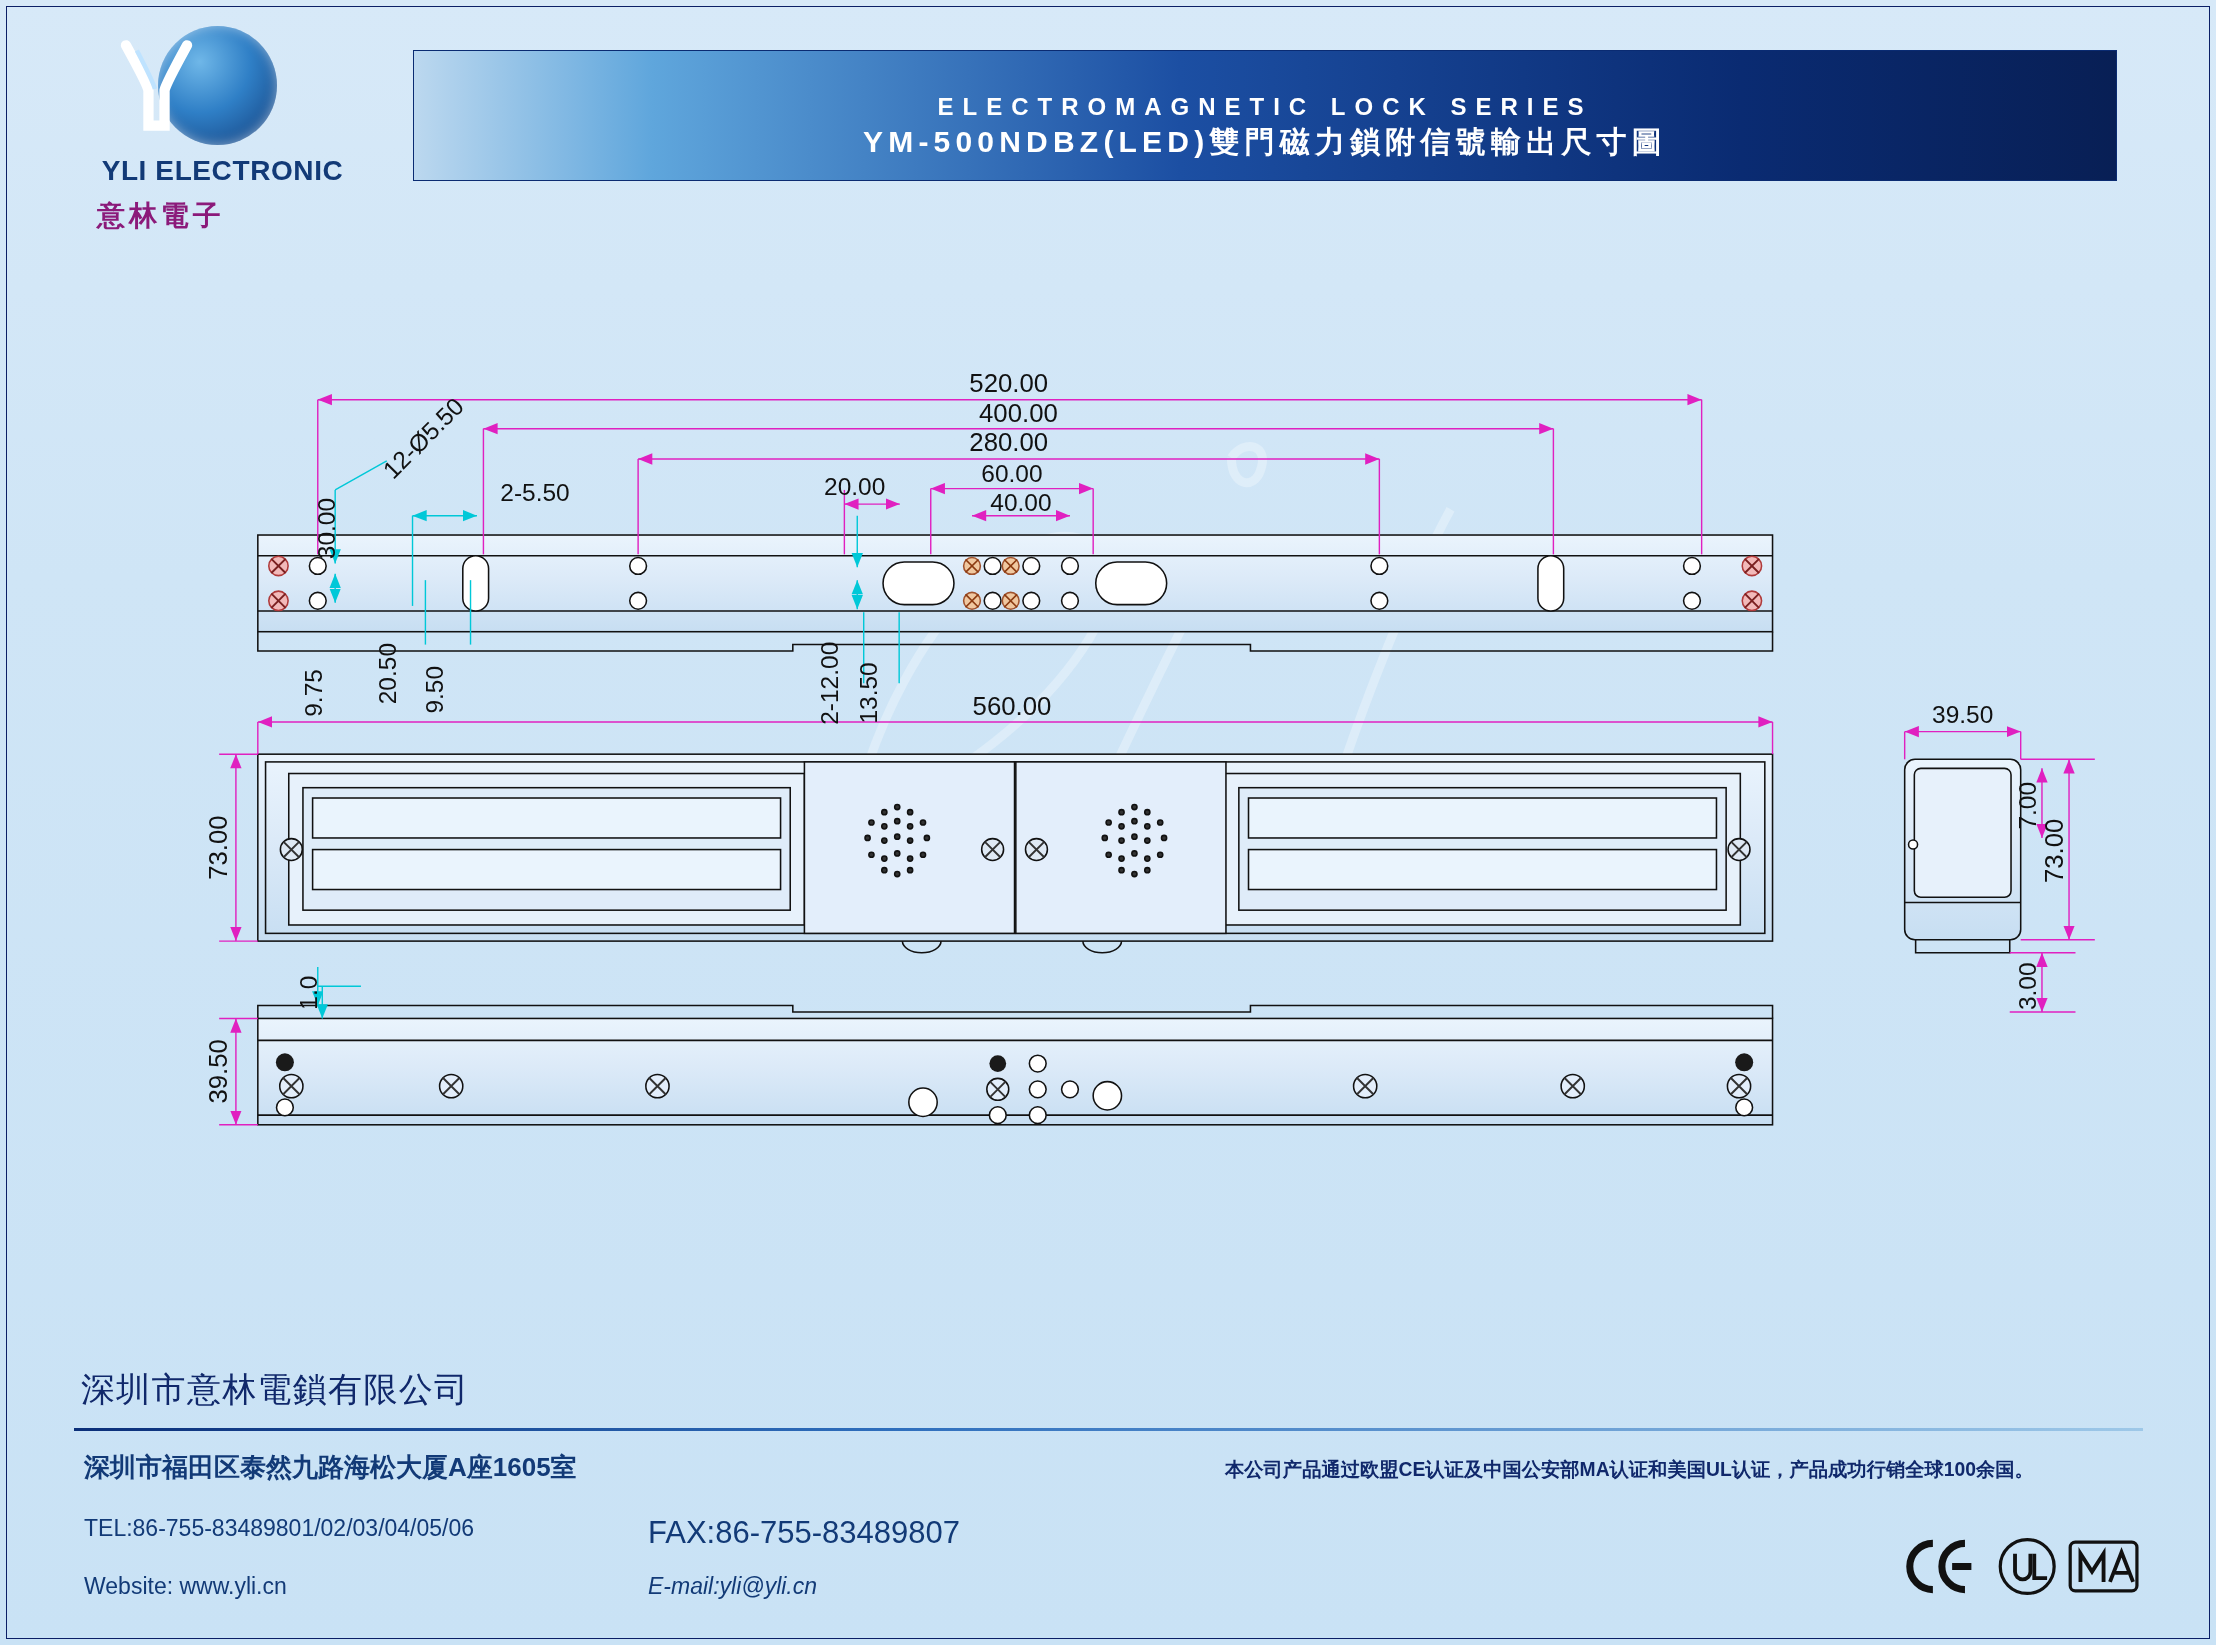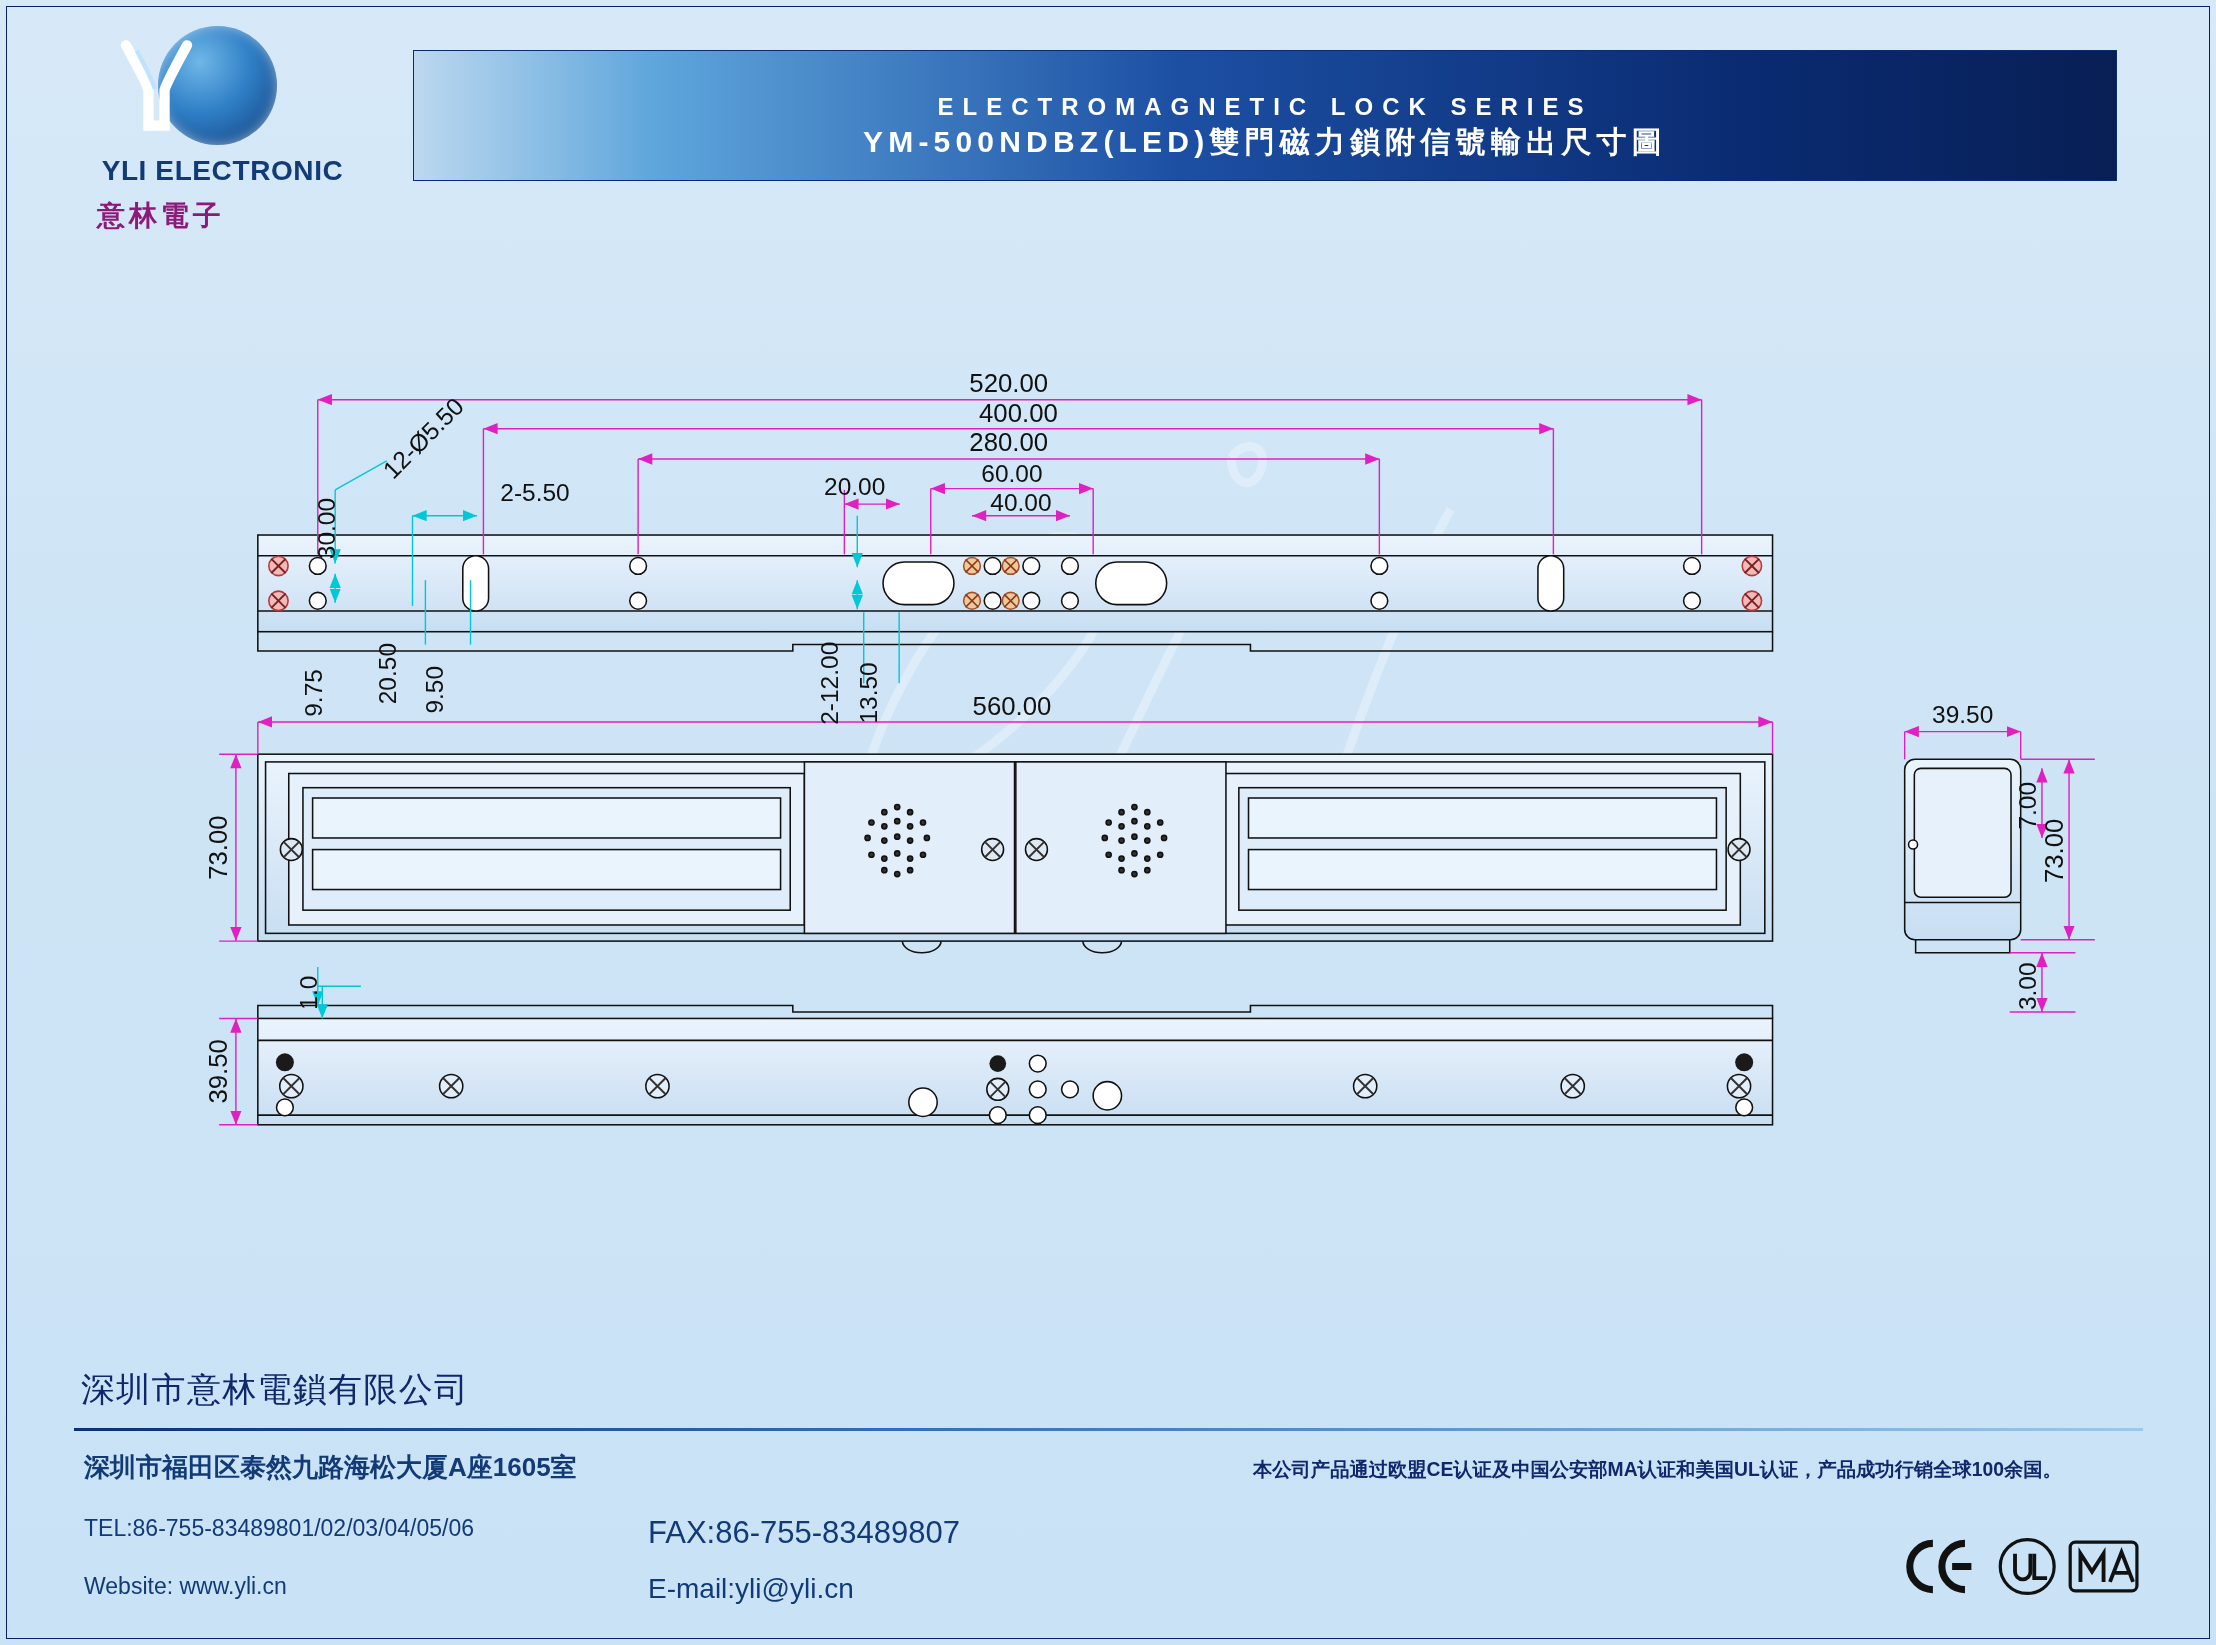--- a/index.html
+++ b/index.html
@@ -34,22 +34,22 @@
   
   .draw{position:absolute;left:0;top:0;width:2216px;height:1645px;}
   
   .company{position:absolute;left:81px;top:1367px;font-size:34px;font-weight:normal;color:#10286b;letter-spacing:1.3px;}
   .divline{position:absolute;left:74px;top:1428px;width:2069px;height:3.2px;
     background:linear-gradient(90deg,#0b2f79 0%,#2f6fbd 40%,#9ec8e8 100%);}
   .addr{position:absolute;left:84px;top:1450px;font-size:26px;color:#123a77;font-weight:bold;}
   .tel{position:absolute;left:84px;top:1515px;font-size:23px;color:#123a77;}
   .fax{position:absolute;left:648px;top:1515px;font-size:31px;color:#123a77;}
   .web{position:absolute;left:84px;top:1573px;font-size:23px;color:#123a77;}
-  .mail{position:absolute;left:648px;top:1573px;font-size:28px;color:#123a77;}
-  .cert-text{position:absolute;left:1225px;top:1456px;font-size:19.3px;color:#10286b;font-weight:bold;margin-left:28px;}
+  .mail{position:absolute;left:648px;top:1573px;font-size:23px;color:#123a77;font-style:italic;}
+  .cert-text{position:absolute;left:1225px;top:1456px;font-size:19.3px;color:#10286b;font-weight:bold;}
   .marks{position:absolute;left:1895px;top:1528px;width:258px;height:77px;}
   .wm{position:absolute;left:677px;top:361px;width:967px;height:709px;opacity:.35;pointer-events:none;}
 </style>
 </head>
 <body>
 
 <div class="sheet">
   <div class="border-outer"></div>
 
   <div class="logo">

